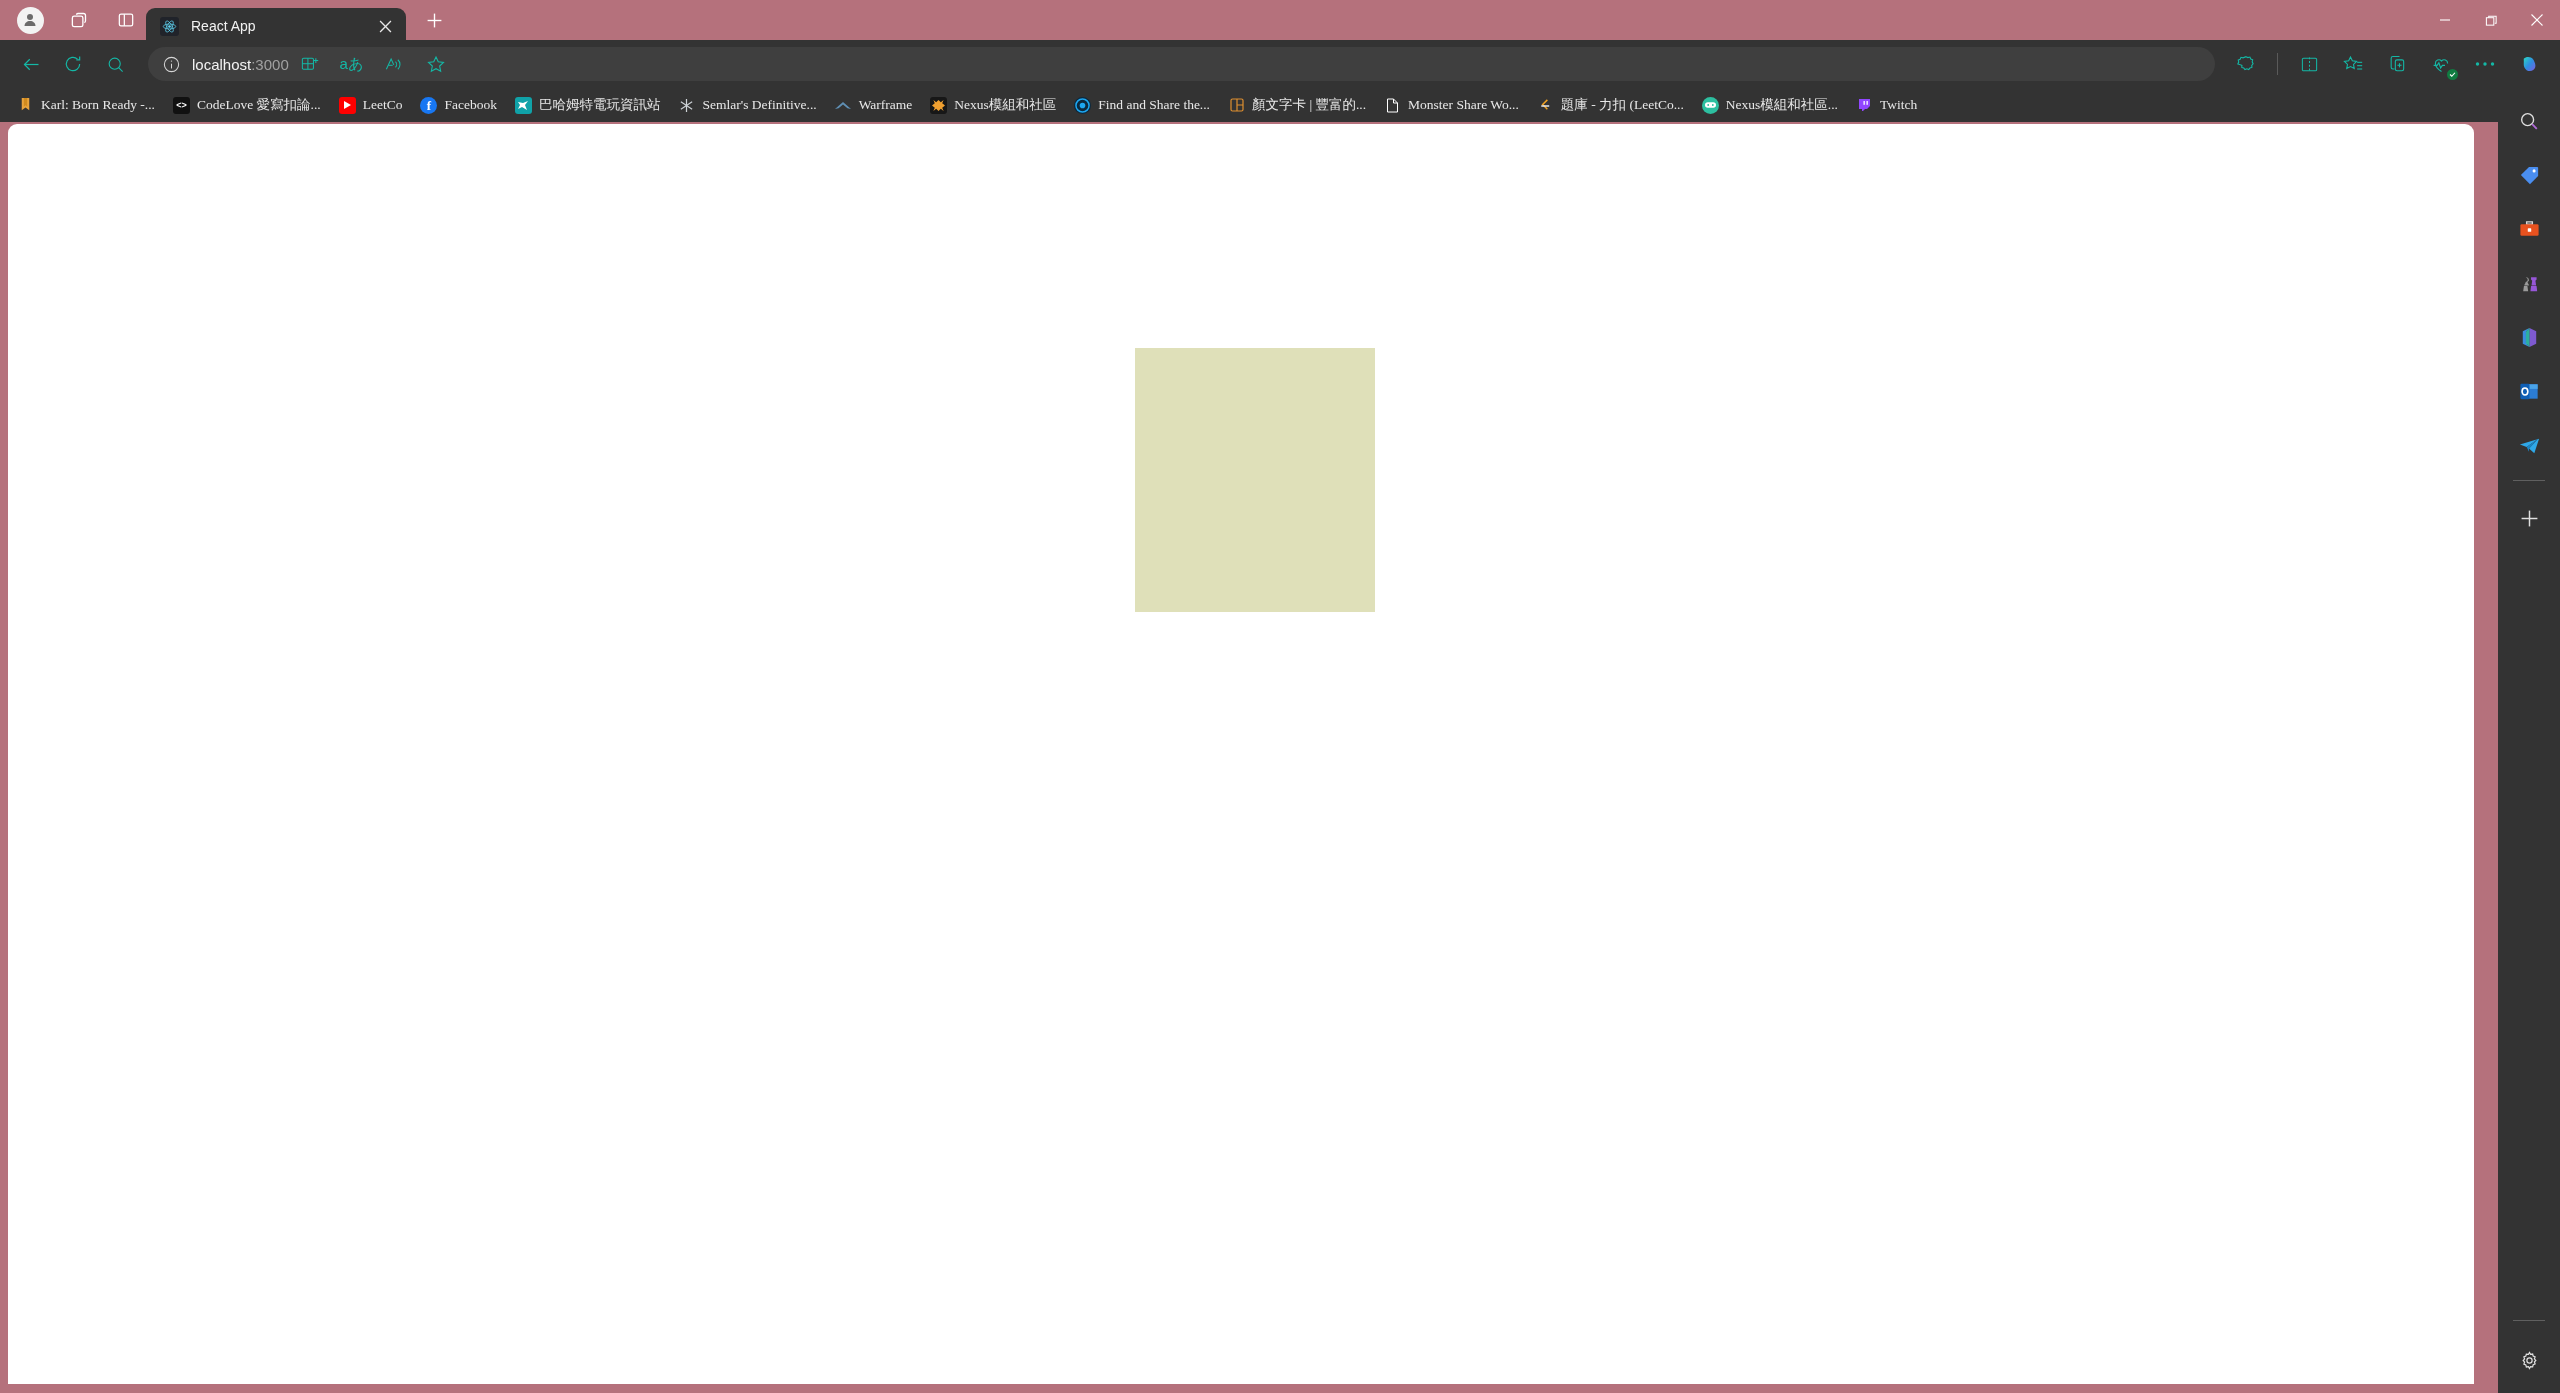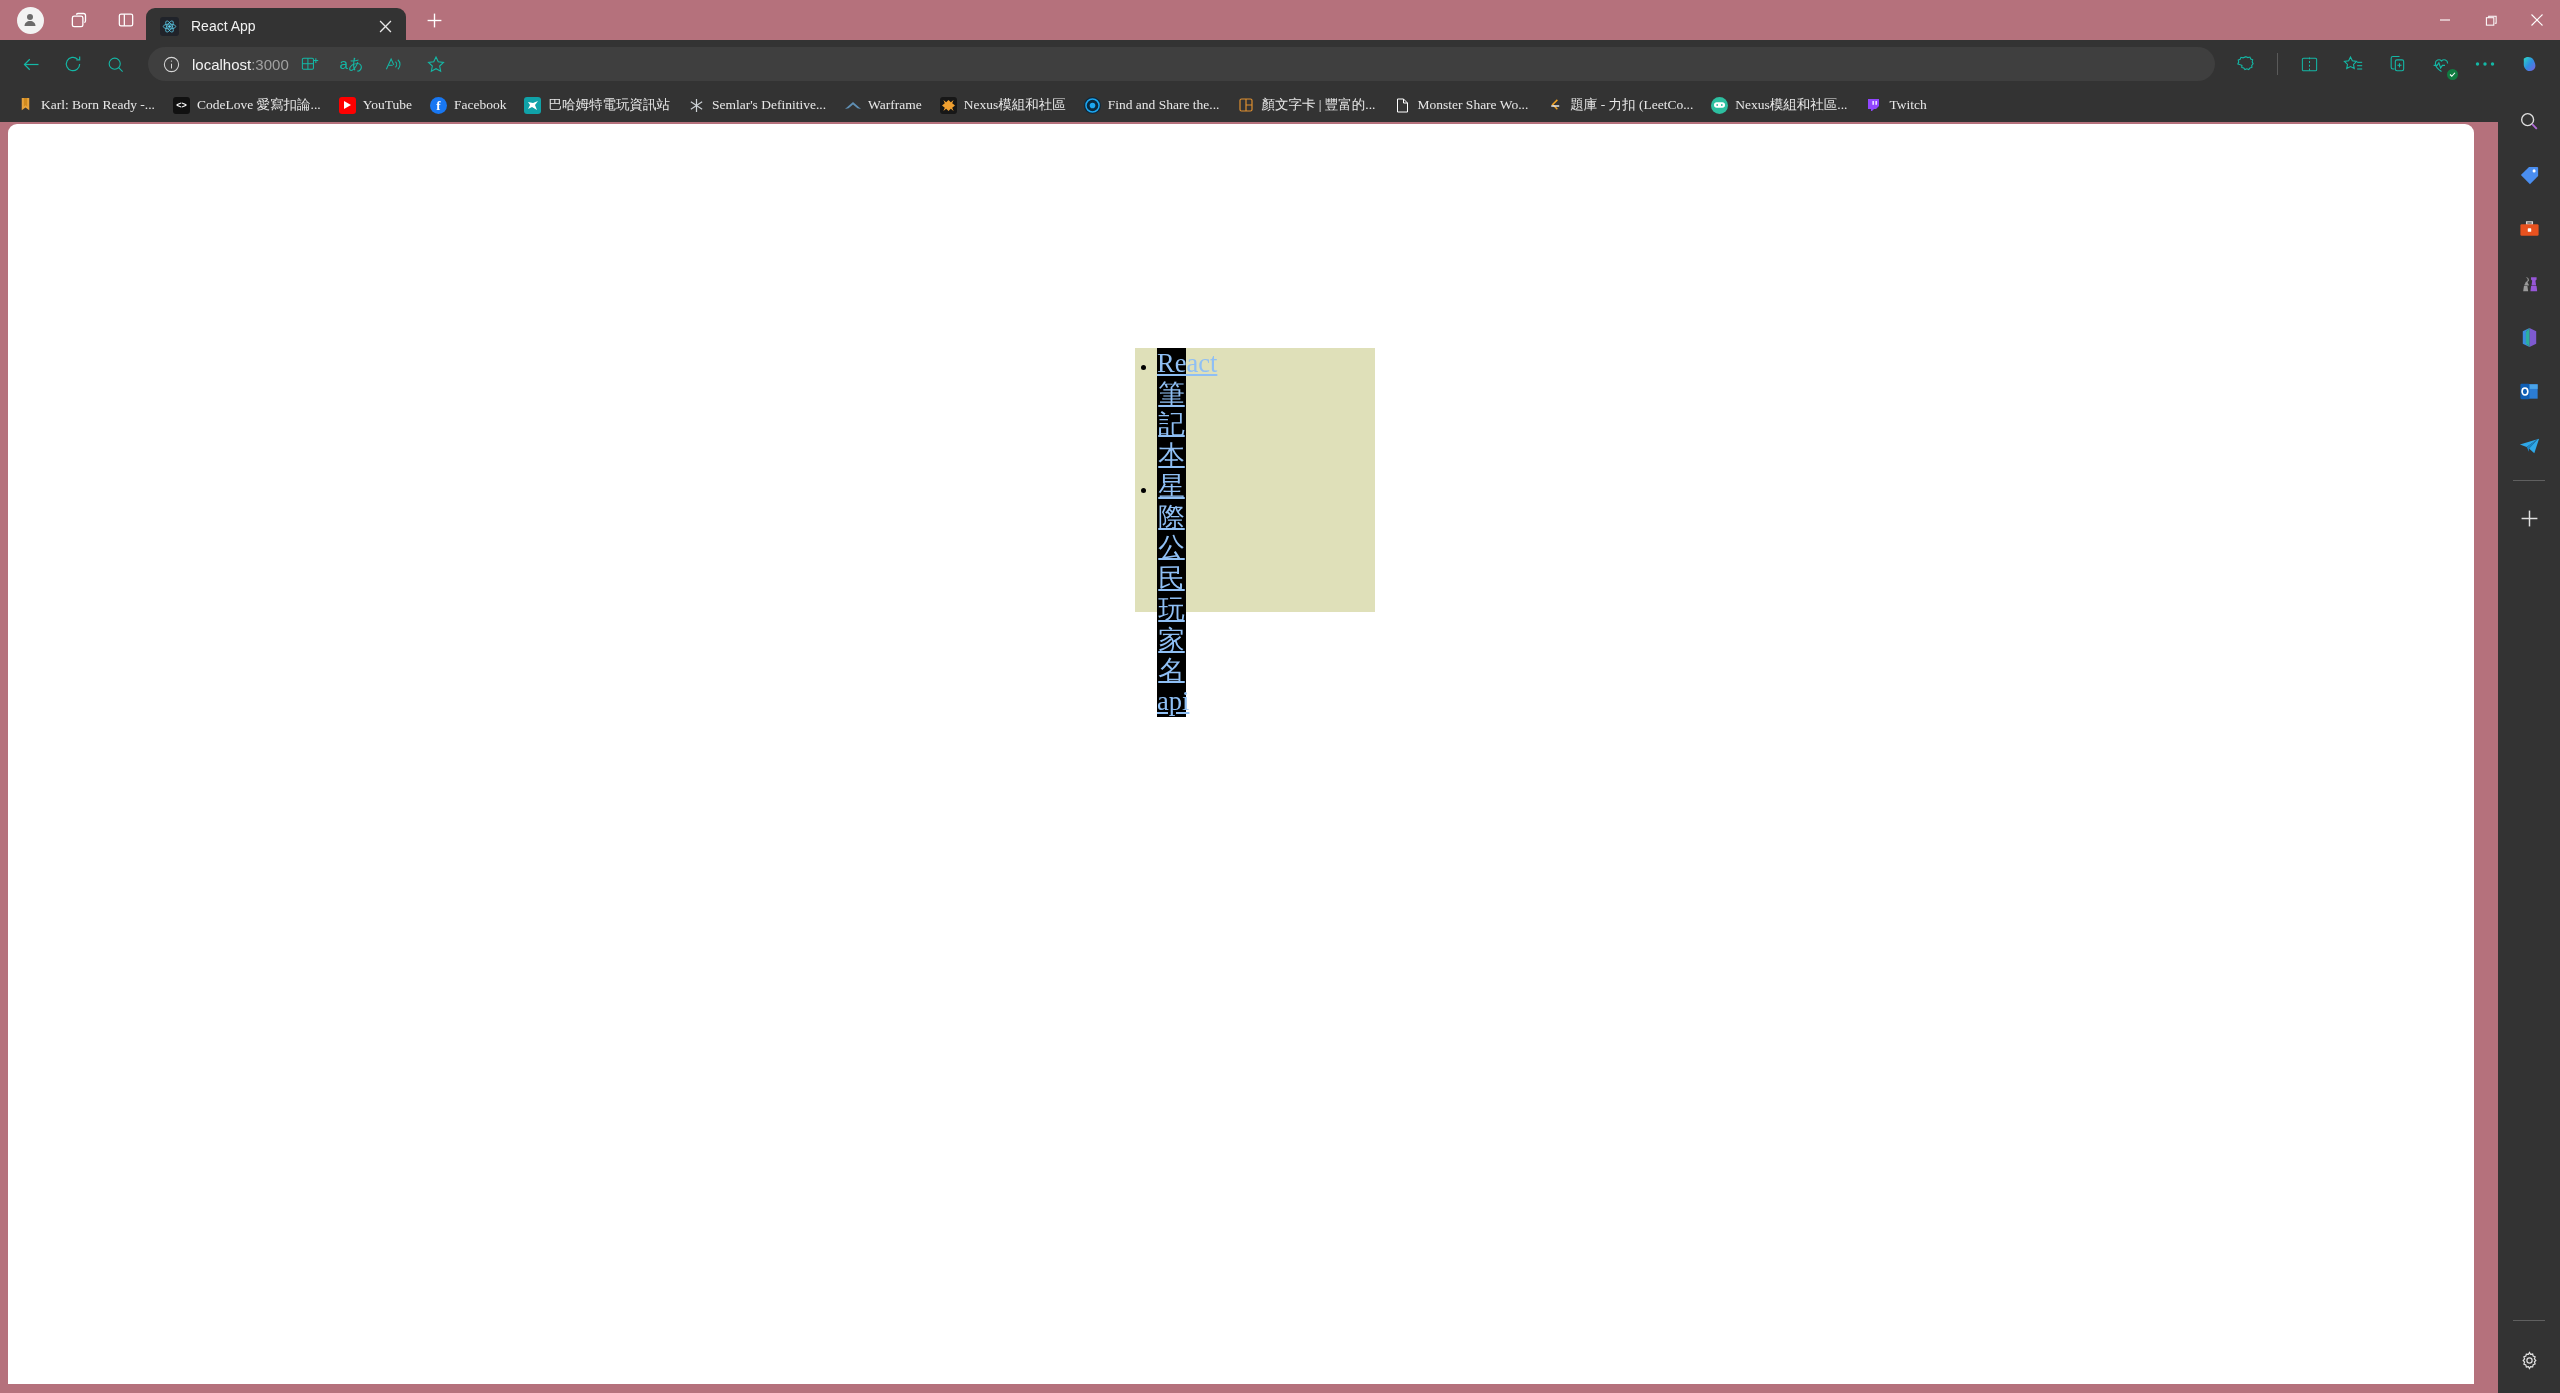--- a/index.html
+++ b/index.html
@@ -376,21 +376,21 @@
     <span class="bm-ico" style="background:#111;color:#fff;font-weight:bold;font-size:9px;">&lt;&gt;</span>
     <span class="bm-label">CodeLove 愛寫扣論...</span>
   </div>
 
   <div class="bm">
     <span class="bm-ico" style="background:#ff0000;">
       <svg width="7" height="8" viewBox="0 0 8 9" fill="#ffffff">
           <polygon points="0,0 8,4.5 0,9"></polygon>
         </svg>
     </span>
-    <span class="bm-label">YouTube</span>
+    <span class="bm-label">LeetCo</span>
   </div>
 
   <div class="bm">
     <span class="bm-ico" style="background:#1877f2;border-radius:50%;color:#fff;font-weight:bold;font-family:'Liberation Serif',serif;font-size:13px;line-height:1;">f</span>
     <span class="bm-label">Facebook</span>
   </div>
 
   <div class="bm">
     <span class="bm-ico" style="background:#10a2a8;">
       <svg width="12" height="12" viewBox="0 0 12 12" fill="#ffffff">
@@ -495,28 +495,20 @@
   <div class="bm-overflow">
     <svg width="15" height="15" viewBox="0 0 16 16" fill="none" stroke="currentColor" stroke-width="1.3">
         <polyline points="5,2 11,8 5,14"></polyline>
       </svg>
   </div>
 </div>
 
 <div id="viewport">
   <div id="page">
     <div id="content-box"></div>
-    <ul id="link-list">
-      <li>
-        <a class="listlink" href="#">React筆記本</a>
-      </li>
-      <li>
-        <a class="listlink" href="#">星際公民玩家名api</a>
-      </li>
-    </ul>
   </div>
 </div>
 
 <div id="sidebar">
   <div class="sb-btn">
     <svg width="22" height="22" viewBox="0 0 24 24" fill="none" stroke="#e0e0e0" stroke-width="1.5">
         <circle cx="10.5" cy="10.5" r="6.5"></circle>
         <line x1="15.5" y1="15.5" x2="20.5" y2="20.5" stroke="#b06ad8" stroke-width="2"></line>
       </svg>
   </div>

